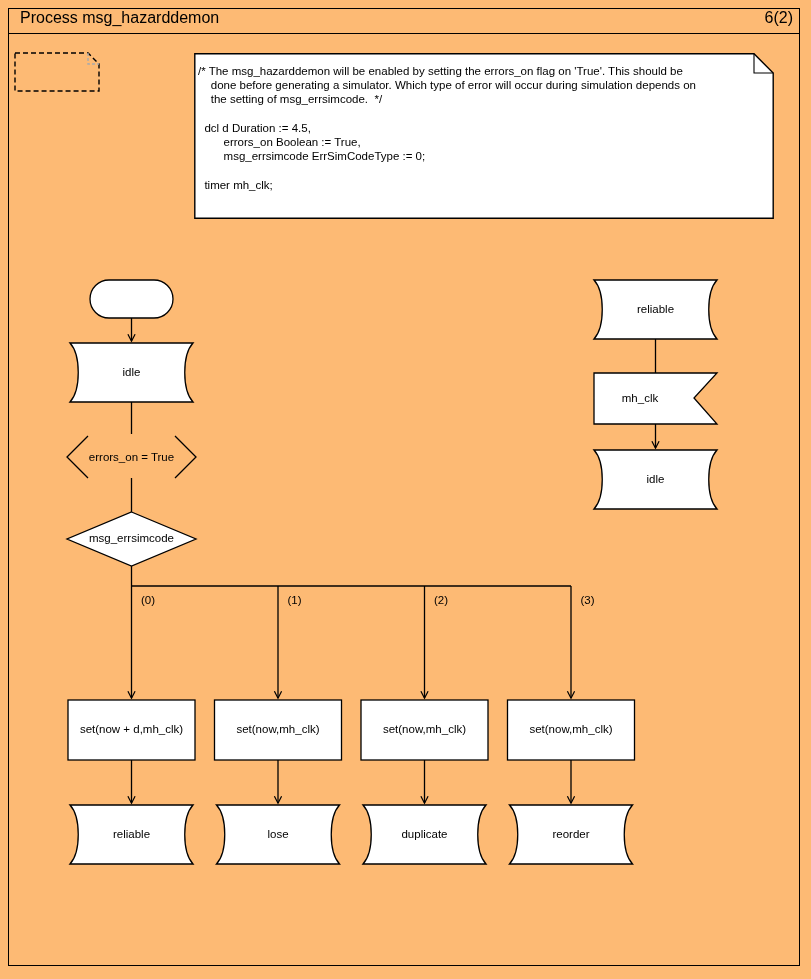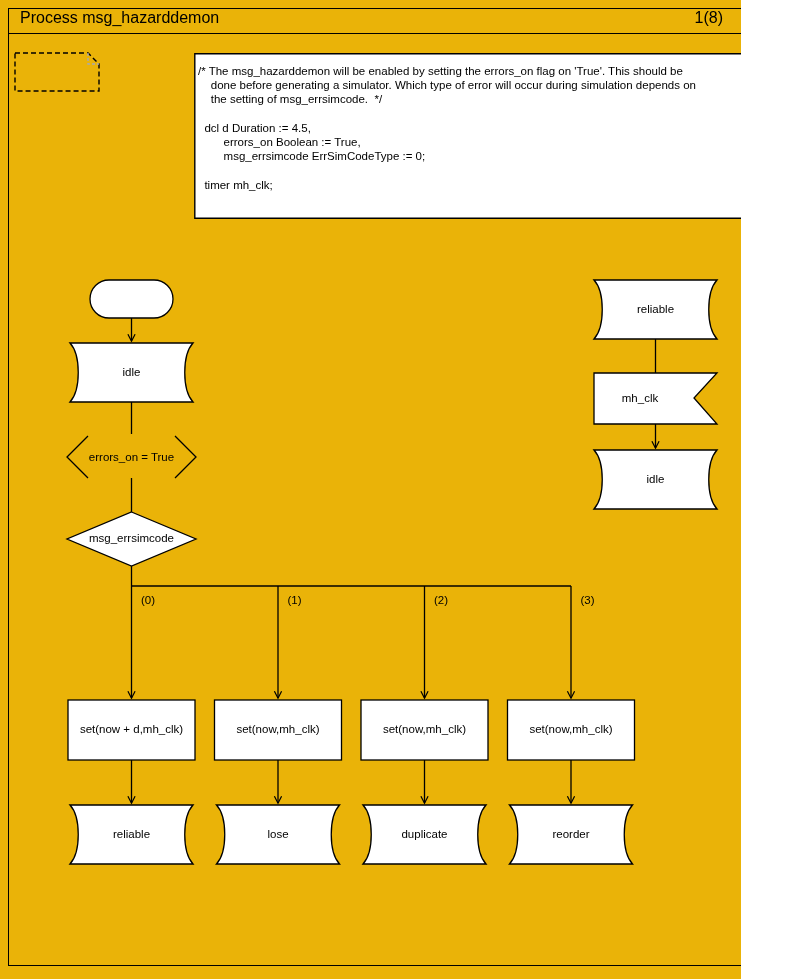--- a/index.html
+++ b/index.html
@@ -5,23 +5,23 @@
   html, body {
     margin: 0;
     padding: 0;
     background: #ffffff;
   }
   body {
     font-family: "Liberation Sans", sans-serif;
   }
   #page {
     position: relative;
-    width: 741px;
+    width: 811px;
     height: 979px;
-    background: #eab308;
+    background: #fdba74;
     overflow: hidden;
   }
   
   .frame {
     position: absolute;
     left: 8px;
     top: 8px;
     width: 792px;
     height: 958px;
     border: 1.6px solid #000000;
@@ -127,21 +127,21 @@
 </style>
 </head>
 <body>
 
 <div id="page">
 
   <div class="frame"></div>
   <div class="title-rule"></div>
 
   <div class="page-title">Process msg_hazarddemon</div>
-  <div class="page-number">1(8)</div>
+  <div class="page-number">6(2)</div>
 
   <div class="ext-stub">
     <svg width="86" height="40" viewBox="0 0 86 40" xmlns="http://www.w3.org/2000/svg">
       <path d="M1,1 L74,1 L85,12 L85,39 L1,39 Z" fill="none" stroke="#000000" stroke-width="1.4" stroke-dasharray="5,3"></path>
       <path d="M74,1 L74,12 L85,12" fill="none" stroke="#aaaaaa" stroke-width="1.4" stroke-dasharray="3,2"></path>
     </svg>
   </div>
 
   <div class="text-block">
     <svg class="tb-body" width="580" height="166" viewBox="0 0 580 166" xmlns="http://www.w3.org/2000/svg">

